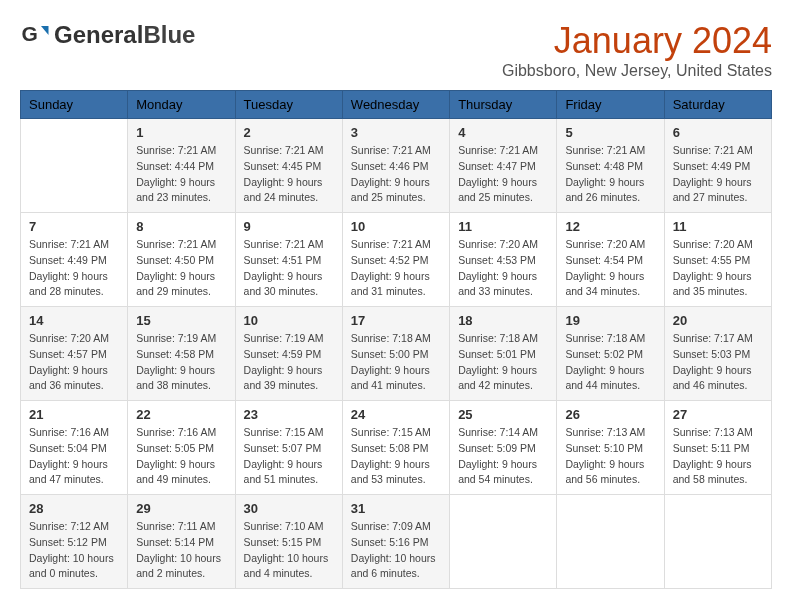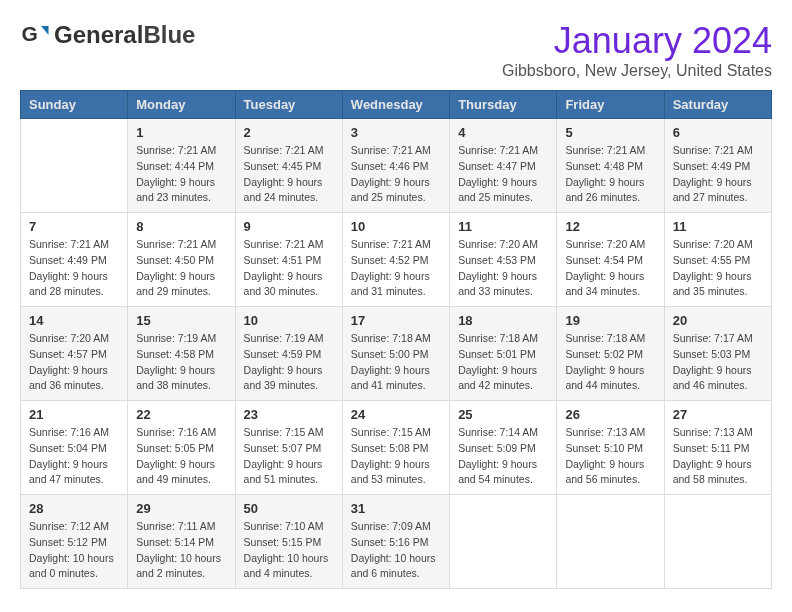--- a/index.html
+++ b/index.html
@@ -34,38 +34,38 @@
       width: 30px;
       height: 30px;
       margin-right: 4px;
     }
     .title-area {
       text-align: right;
     }
     .month-title {
       font-size: 36px;
       font-weight: normal;
-      color: #6d28d9;
+      color: #c2410c;
     }
     .location {
       font-size: 16px;
       color: #555;
     }
     .calendar {
       width: 100%;
       border-collapse: collapse;
       border: 1px solid #ccc;
     }
     .calendar th {
       background-color: #3a6fa8;
-      color: #e5e5e5;
+      color: #000000;
       padding: 6px 8px;
       text-align: left;
       font-size: 13px;
-      font-weight: bold;
+      font-weight: normal;
       border: 1px solid #2e5a8a;
     }
     .calendar td {
       vertical-align: top;
       padding: 6px 8px;
       border: 1px solid #ddd;
       width: calc(100% / 7);
       min-height: 80px;
       background: #fff;
       font-size: 11px;
@@ -242,21 +242,21 @@
       <tr>
         <td class="shaded">
           <div class="day-number">28</div>
           <div class="day-info">Sunrise: 7:12 AM<br>Sunset: 5:12 PM<br>Daylight: 10 hours<br>and 0 minutes.</div>
         </td>
         <td class="shaded">
           <div class="day-number">29</div>
           <div class="day-info">Sunrise: 7:11 AM<br>Sunset: 5:14 PM<br>Daylight: 10 hours<br>and 2 minutes.</div>
         </td>
         <td class="shaded">
-          <div class="day-number">50</div>
+          <div class="day-number">30</div>
           <div class="day-info">Sunrise: 7:10 AM<br>Sunset: 5:15 PM<br>Daylight: 10 hours<br>and 4 minutes.</div>
         </td>
         <td class="shaded">
           <div class="day-number">31</div>
           <div class="day-info">Sunrise: 7:09 AM<br>Sunset: 5:16 PM<br>Daylight: 10 hours<br>and 6 minutes.</div>
         </td>
         <td class="empty-cell"></td>
         <td class="empty-cell"></td>
         <td class="empty-cell"></td>
       </tr>

